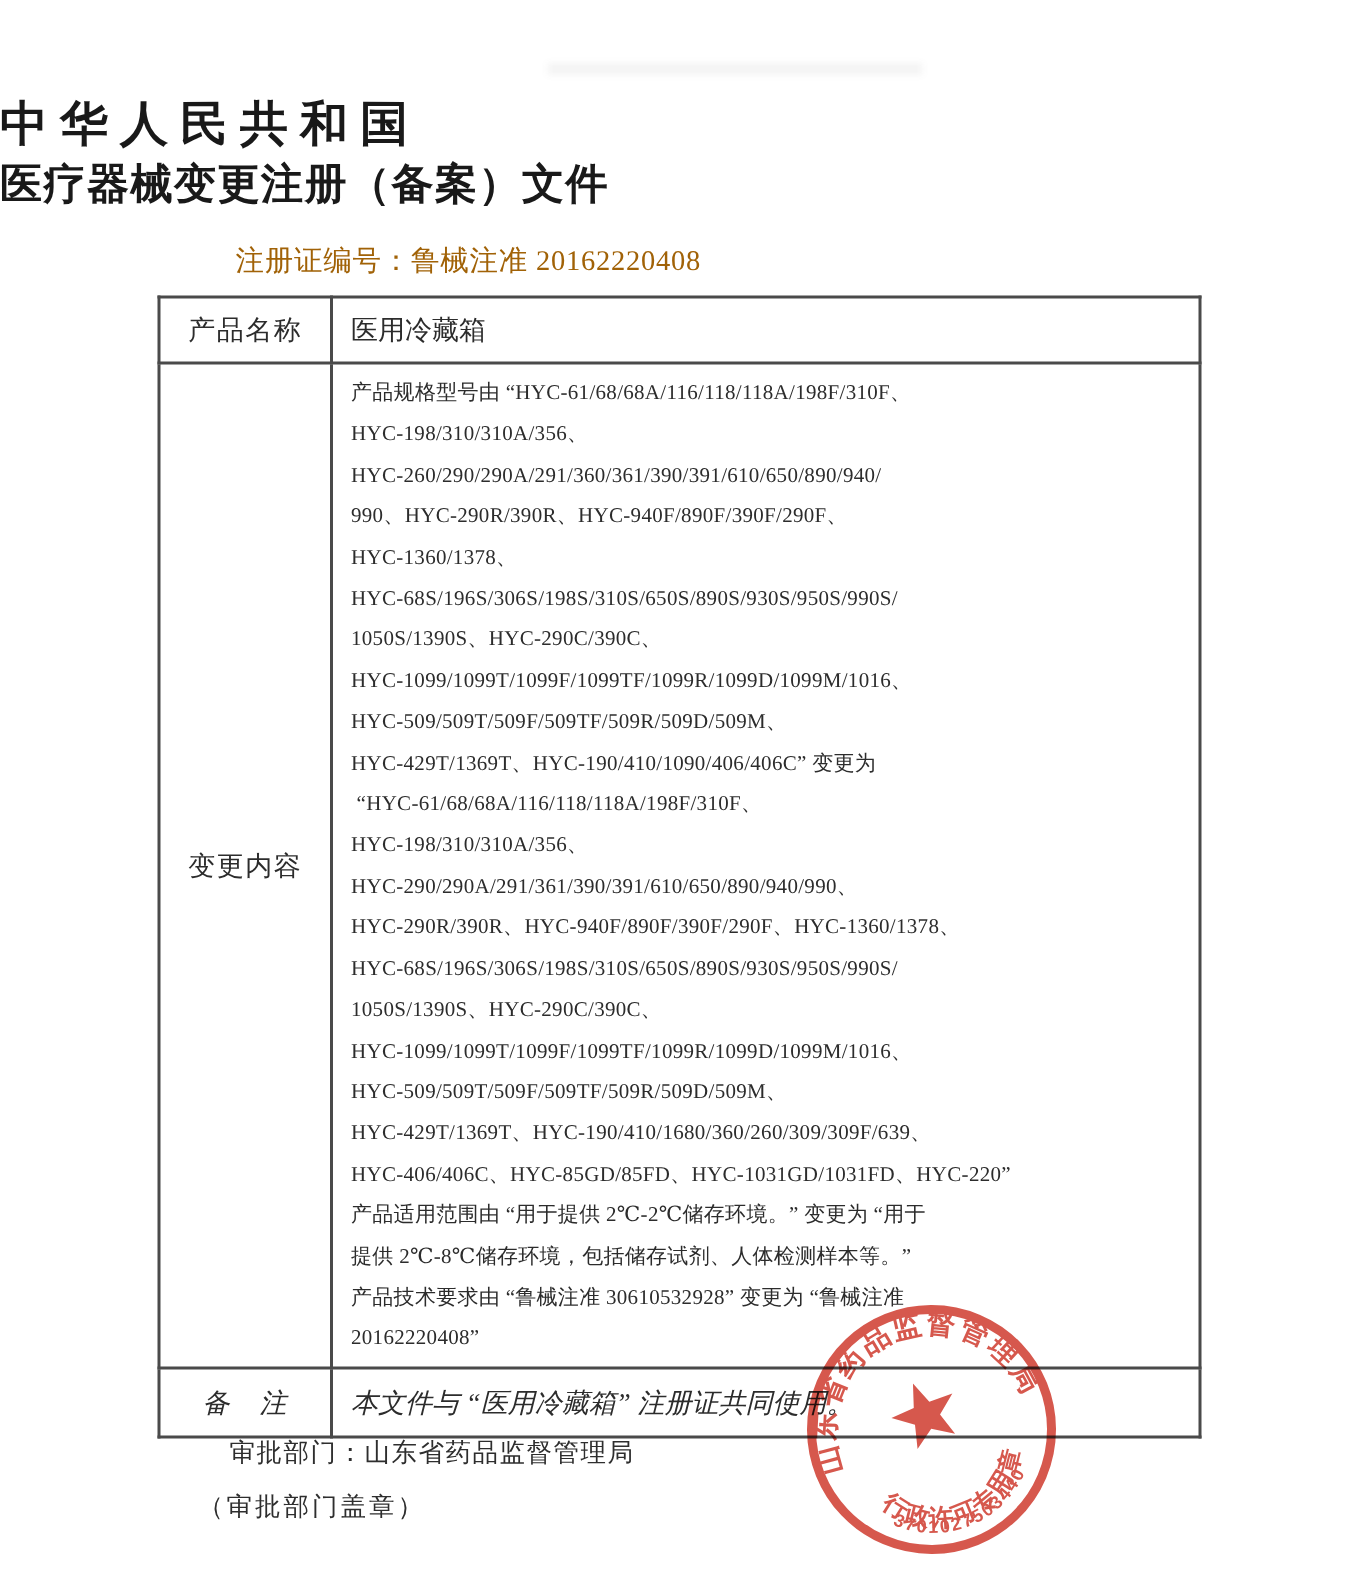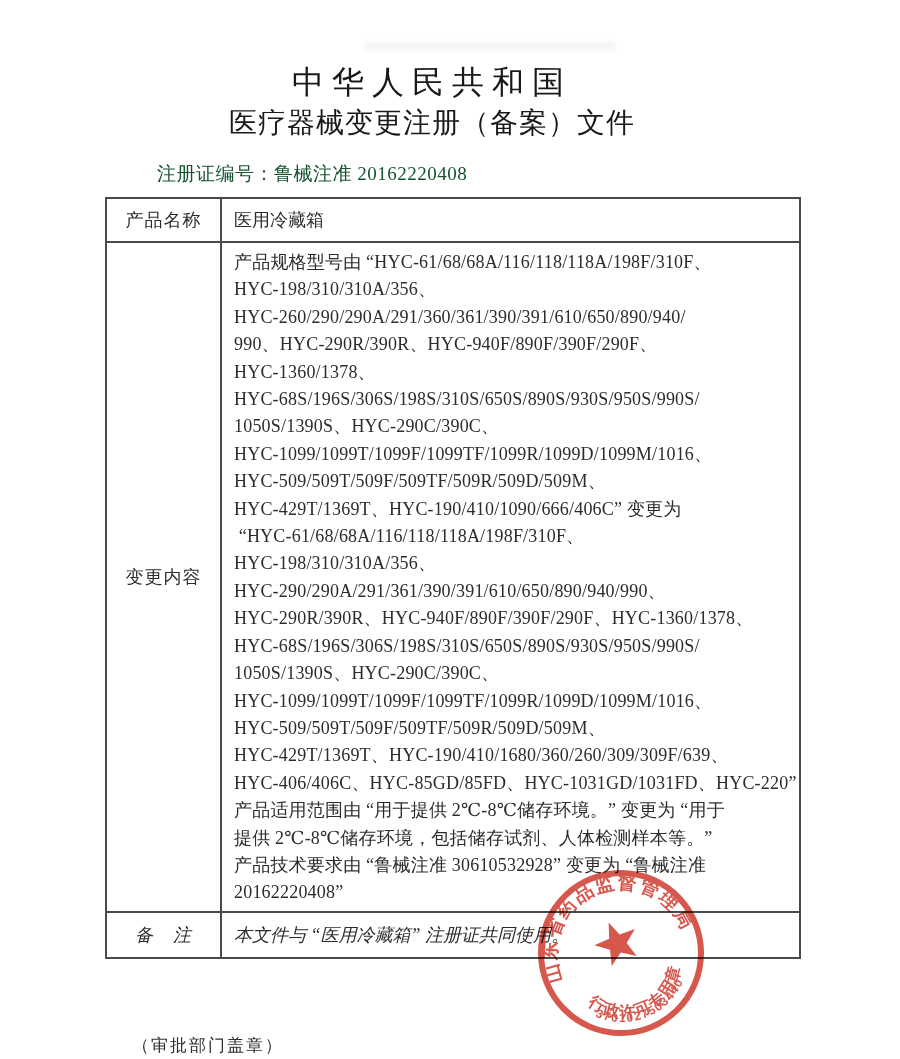--- a/index.html
+++ b/index.html
@@ -5,40 +5,40 @@
   html,body{margin:0;padding:0;}
   body{
     width:900px;height:1059px;position:relative;background:#ffffff;overflow:hidden;
     font-family:"Liberation Serif","DejaVu Serif",serif;color:#2e2e2e;
   }
   .page{position:absolute;inset:0;}
   
   .scan-artifact{position:absolute;left:365px;top:42px;width:250px;height:8px;
     background:rgba(60,60,60,0.06);filter:blur(2px);}
   
-  .title{position:absolute;left:0;top:62px;width:864px;text-align:center;
-    font-family:"Liberation Sans","DejaVu Sans",sans-serif;font-weight:400;color:#191919;}
+  .title{position:absolute;left:0;top:62px;width:864px;
+    font-family:"Liberation Sans","DejaVu Sans",sans-serif;font-weight:700;color:#191919;}
   .title .t1{font-size:32px;letter-spacing:8px;line-height:40px;}
   .title .t2{font-size:28px;letter-spacing:1px;line-height:42px;}
   
-  .regline{position:absolute;left:157px;top:161px;font-size:19px;color:#14532d;letter-spacing:0.5px;}
+  .regline{position:absolute;left:157px;top:161px;font-size:19px;color:#a16207;letter-spacing:0.5px;}
   
   .doc-table{position:absolute;left:105px;top:197px;width:696px;border-collapse:collapse;
     table-layout:fixed;}
   .doc-table td{border:2px solid #4a4a4a;vertical-align:middle;font-size:18px;color:#2c2c2c;}
   .doc-table .label-cell{width:111px;text-align:center;letter-spacing:1px;}
   .doc-table .content-cell{padding:2px 4px 2px 12px;}
   .row-name{height:44px;}
   .row-note{height:46px;font-style:italic;}
   .change-lines{padding:4px 0 2px 0;}
-  .change-line{font-size:18px;line-height:27.4px;white-space:pre;letter-spacing:0.2px;color:#2c2c2c;}
+  .change-line{font-size:14px;line-height:27.4px;white-space:pre;letter-spacing:0.2px;color:#2c2c2c;}
   
   .footer-dept{position:absolute;left:153px;top:957px;font-size:17px;letter-spacing:1px;}
   .footer-date{position:absolute;left:492px;top:956px;font-size:17px;letter-spacing:2px;}
-  .footer-sealnote{position:absolute;left:132px;top:1034px;font-size:17px;letter-spacing:2px;}
+  .footer-sealnote{position:absolute;left:132px;top:993px;font-size:17px;letter-spacing:2px;}
   
   .stamp{position:absolute;left:496px;top:828px;width:250px;height:250px;
     mix-blend-mode:multiply;opacity:0.85;filter:blur(0.4px);}
   .stamp text{font-family:"Liberation Sans","DejaVu Sans",sans-serif;font-weight:700;}
 </style>
 </head>
 <body>
 
 <div class="page">
 
@@ -63,45 +63,46 @@
         <div class="change-lines">
               <div class="change-line">产品规格型号由 “HYC-61/68/68A/116/118/118A/198F/310F、</div>
               <div class="change-line">HYC-198/310/310A/356、</div>
               <div class="change-line">HYC-260/290/290A/291/360/361/390/391/610/650/890/940/</div>
               <div class="change-line">990、HYC-290R/390R、HYC-940F/890F/390F/290F、</div>
               <div class="change-line">HYC-1360/1378、</div>
               <div class="change-line">HYC-68S/196S/306S/198S/310S/650S/890S/930S/950S/990S/</div>
               <div class="change-line">1050S/1390S、HYC-290C/390C、</div>
               <div class="change-line">HYC-1099/1099T/1099F/1099TF/1099R/1099D/1099M/1016、</div>
               <div class="change-line">HYC-509/509T/509F/509TF/509R/509D/509M、</div>
-              <div class="change-line">HYC-429T/1369T、HYC-190/410/1090/666/406C” 变更为</div>
+              <div class="change-line">HYC-429T/1369T、HYC-190/410/1090/406/406C” 变更为</div>
               <div class="change-line"> “HYC-61/68/68A/116/118/118A/198F/310F、</div>
               <div class="change-line">HYC-198/310/310A/356、</div>
               <div class="change-line">HYC-290/290A/291/361/390/391/610/650/890/940/990、</div>
               <div class="change-line">HYC-290R/390R、HYC-940F/890F/390F/290F、HYC-1360/1378、</div>
               <div class="change-line">HYC-68S/196S/306S/198S/310S/650S/890S/930S/950S/990S/</div>
               <div class="change-line">1050S/1390S、HYC-290C/390C、</div>
               <div class="change-line">HYC-1099/1099T/1099F/1099TF/1099R/1099D/1099M/1016、</div>
               <div class="change-line">HYC-509/509T/509F/509TF/509R/509D/509M、</div>
               <div class="change-line">HYC-429T/1369T、HYC-190/410/1680/360/260/309/309F/639、</div>
               <div class="change-line">HYC-406/406C、HYC-85GD/85FD、HYC-1031GD/1031FD、HYC-220”</div>
-              <div class="change-line">产品适用范围由 “用于提供 2℃-8℃储存环境。” 变更为 “用于</div>
+              <div class="change-line">产品适用范围由 “用于提供 2℃-2℃储存环境。” 变更为 “用于</div>
               <div class="change-line">提供 2℃-8℃储存环境，包括储存试剂、人体检测样本等。”</div>
               <div class="change-line">产品技术要求由 “鲁械注准 30610532928” 变更为 “鲁械注准</div>
               <div class="change-line">20162220408”</div>
             </div>
       </td>
     </tr>
     <tr class="row-note">
       <td class="label-cell">备　注</td>
       <td class="content-cell">本文件与 “医用冷藏箱” 注册证共同使用。</td>
     </tr>
   </tbody>
     </table>
 
+  <div class="footer-dept">审批部门：山东省药品监督管理局</div>
   <div class="footer-sealnote">（审批部门盖章）</div>
 
   <svg class="stamp" viewBox="-125 -125 250 250" xmlns="http://www.w3.org/2000/svg">
     <g transform="rotate(-22)" fill="#cf3a2e">
       <circle cx="0" cy="0" r="80" fill="none" stroke="#cf3a2e" stroke-width="6"></circle>
       <defs>
         <path id="arcTop" d="M -58,30 A 65,65 0 1 1 58,30" fill="none"></path>
         <path id="arcMid" d="M -52,30 A 56,56 0 0 0 52,30" fill="none"></path>
         <path id="arcBottom" d="M -64,22 A 67,67 0 0 0 64,22" fill="none"></path>
       </defs>

